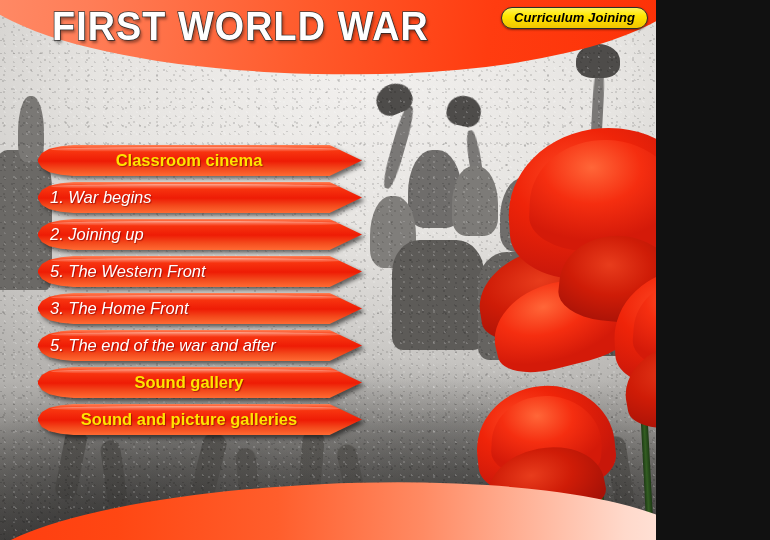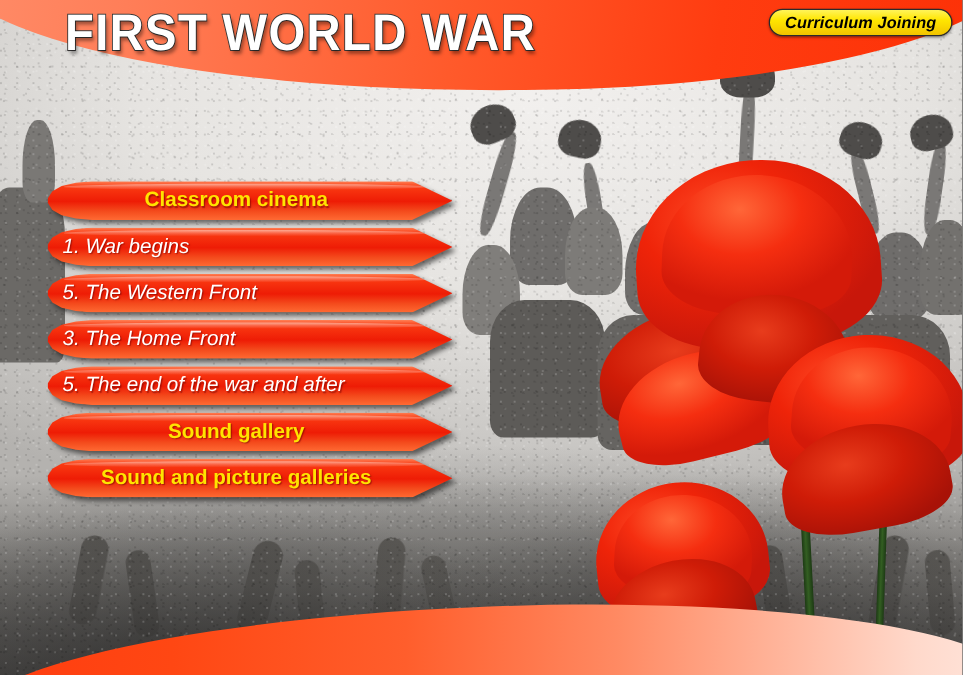--- a/index.html
+++ b/index.html
@@ -7,21 +7,21 @@
     margin: 0;
     padding: 0;
     background: #111;
   }
   body {
     font-family: "Liberation Sans", sans-serif;
   }
 
   #stage {
     position: relative;
-    width: 770px;
+    width: 656px;
     height: 540px;
     overflow: hidden;
     background: #d9d9d9;
   }
 
   
   .photo {
     position: absolute;
     inset: 0;
     background:
@@ -323,20 +323,24 @@
     <div class="btn center yellow">
       <div class="btn-shape"></div>
       <span class="btn-label">Classroom cinema</span>
     </div>
 
     <div class="btn left">
       <div class="btn-shape"></div>
       <span class="btn-label">1. War begins</span>
     </div>
 
+    <div class="btn left">
+      <div class="btn-shape"></div>
+      <span class="btn-label">2. Joining up</span>
+    </div>
 
     <div class="btn left">
       <div class="btn-shape"></div>
       <span class="btn-label">5. The Western Front</span>
     </div>
 
     <div class="btn left">
       <div class="btn-shape"></div>
       <span class="btn-label">3. The Home Front</span>
     </div>

